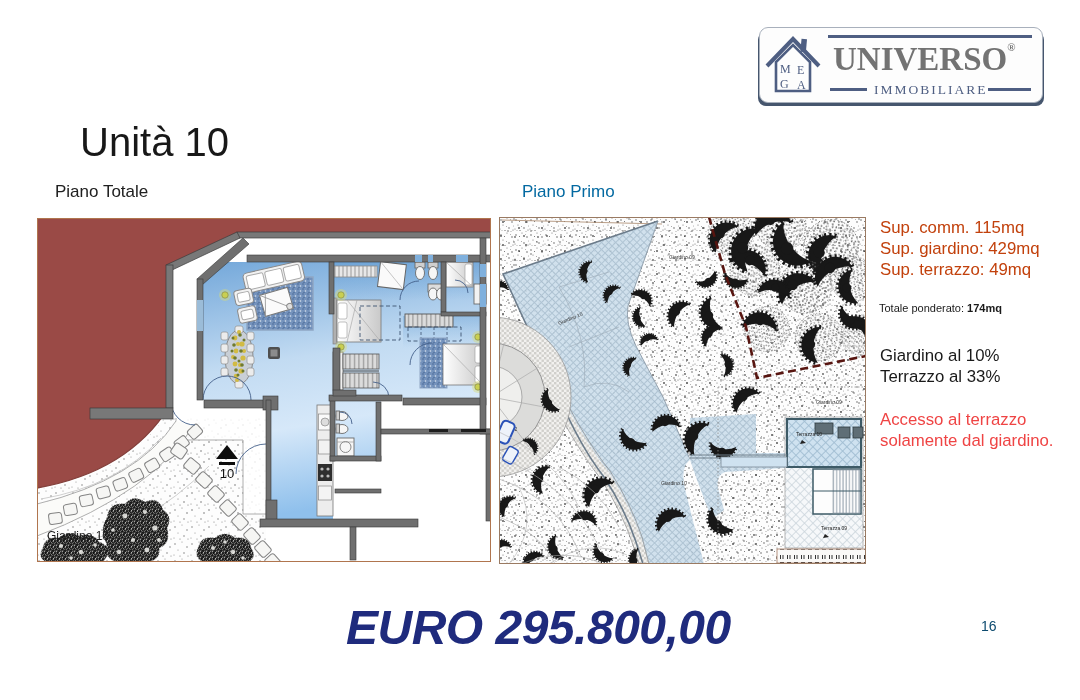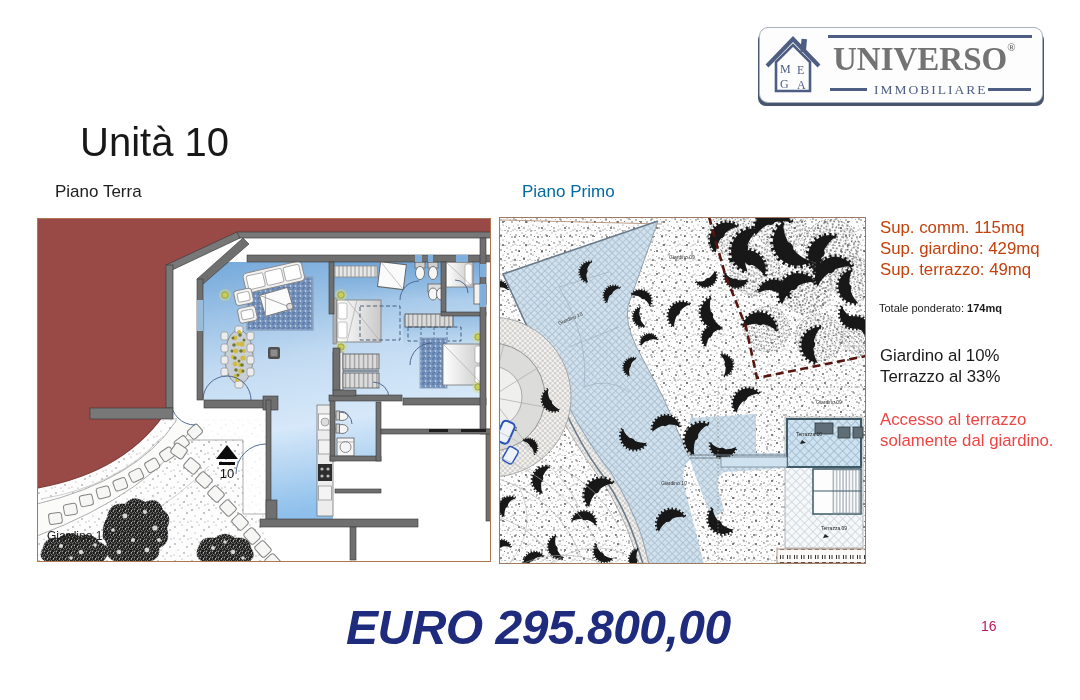--- a/index.html
+++ b/index.html
@@ -28,21 +28,21 @@
 
 <div class="abs" style="left:828px;top:35px;width:204px;height:3px;background:#4e5e82;"></div>
 <div class="abs" style="left:833px;top:41px;width:200px;height:40px;font-family:'Liberation Serif',serif;font-weight:bold;font-size:33px;color:#737373;letter-spacing:0px;">UNIVERSO<span style="font-size:11px;vertical-align:19px;">®</span></div>
 
 <div class="abs" style="left:830px;top:88px;width:37px;height:3px;background:#4e5e82;"></div>
 <div class="abs" style="left:874px;top:82px;width:108px;font-family:'Liberation Serif',serif;font-size:13.5px;letter-spacing:2px;color:#4e5e82;">IMMOBILIARE</div>
 <div class="abs" style="left:988px;top:88px;width:43px;height:3px;background:#4e5e82;"></div>
 
 <div class="abs" style="left:80px;top:113px;font-size:40px;color:#181818;margin-top:7px;">Unità 10</div>
 
-<div class="abs" style="left:55px;top:182px;font-size:17px;color:#202020;">Piano Terra</div>
+<div class="abs" style="left:55px;top:182px;font-size:17px;color:#202020;">Piano Totale</div>
 
 <div class="abs" style="left:522px;top:182px;font-size:17px;color:#0369a1;text-align:right;">Piano Primo</div>
 
 <svg id="pterra" class="abs" style="left:37px;top:218px;" width="454" height="344" viewBox="0 0 454 344">
 <defs>
   <linearGradient id="bluef" x1="0" y1="0" x2="0.18" y2="1">
     <stop offset="0" stop-color="#74a8da"></stop>
         <stop offset="0.42" stop-color="#c2dbf2"></stop>
     <stop offset="0.68" stop-color="#d6e8f9"></stop>
         <stop offset="1" stop-color="#8fc0ec"></stop>
@@ -632,13 +632,13 @@
 <rect x="0.5" y="0.5" width="366" height="346" fill="none" stroke="#9a7a62" stroke-width="1"></rect>
 </svg>
 
 <div class="abs" style="left:880px;top:217px;font-size:16.8px;line-height:21px;color:#c2410c;">Sup. comm. 115mq<br>Sup. giardino: 429mq<br>Sup. terrazzo: 49mq</div>
 <div class="abs" style="left:879px;top:302px;font-size:11px;color:#1a1a1a;">Totale ponderato: <b>174mq</b></div>
 <div class="abs" style="left:880px;top:345px;font-size:16.8px;line-height:21px;color:#1a1a1a;">Giardino al 10%<br>Terrazzo al 33%</div>
 <div class="abs" style="left:880px;top:409px;font-size:16.8px;line-height:21px;color:#ef4444;">Accesso al terrazzo<br>solamente dal giardino.</div>
 
 <div class="abs" style="left:346px;top:600px;font-size:48px;font-weight:bold;color:#1f2b7d;letter-spacing:-0.5px;font-style:italic;">EURO 295.800,00</div>
 
-<div class="abs" style="left:981px;top:618px;font-size:14px;color:#be185d;">16</div>
+<div class="abs" style="left:981px;top:618px;font-size:14px;color:#0c4a6e;">16</div>
 
 </body></html>

